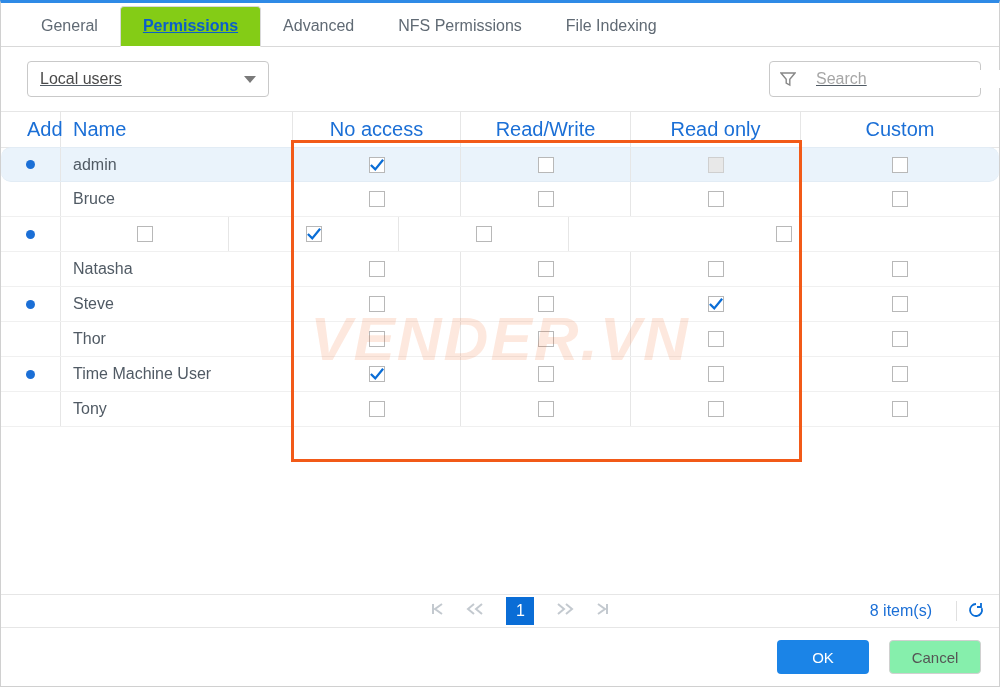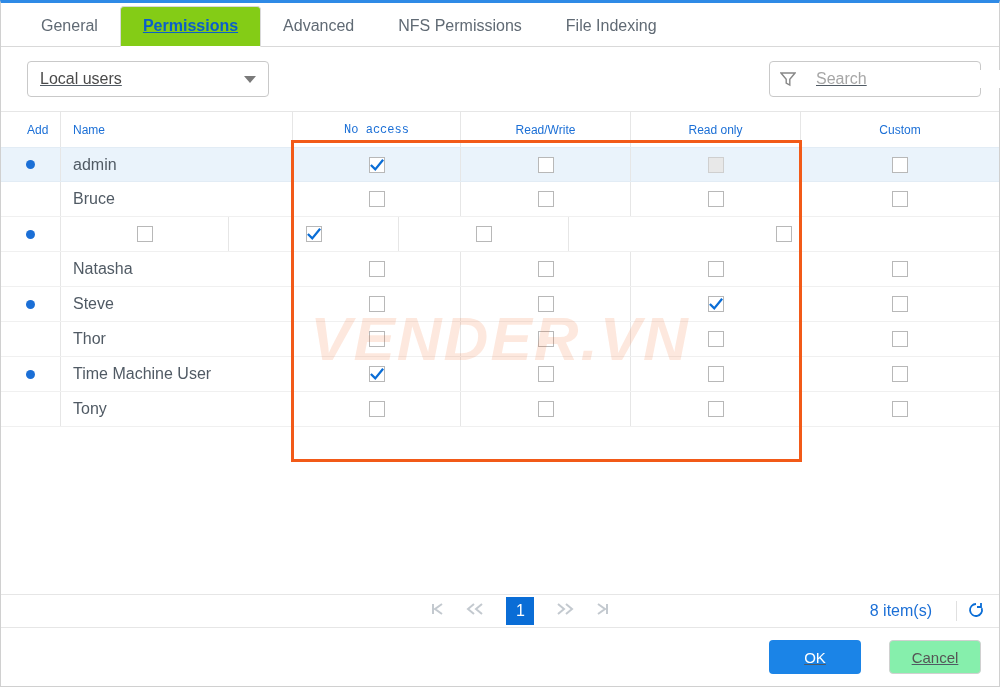--- a/index.html
+++ b/index.html
@@ -105,41 +105,41 @@
     .filter-icon svg { display: block; }
 
     .grid {
       position: relative;
     }
     .grid-header {
       display: flex;
       height: 37px;
       align-items: center;
       color: #1b6fd6;
-      font-size: 12px;
+      font-size: 20px;
       border-top: 1px solid #e6e6e6;
       border-bottom: 1px solid #e6e6e6;
     }
     .col-add   { width: 60px;  padding-left: 26px; text-align: left; border-right: 1px solid #e6e6e6; }
     .col-name  { width: 232px; padding-left: 12px; text-align: left; border-right: 1px solid #e6e6e6; }
-    .col-na    { width: 168px; text-align: left; border-right: 1px solid #e6e6e6; font-family: Liberation Mono, monospace; }
+    .col-na    { width: 168px; text-align: left; border-right: 1px solid #e6e6e6; }
     .col-rw    { width: 170px; text-align: center; border-right: 1px solid #e6e6e6; }
     .col-ro    { width: 170px; text-align: center; border-right: 1px solid #e6e6e6; }
     .col-cu    { flex: 1;     text-align: center; }
     .grid-header > div { height: 100%; display: flex; align-items: center; }
     .grid-header .col-na, .grid-header .col-rw, .grid-header .col-ro, .grid-header .col-cu { justify-content: center; }
 
     .grid-row {
       display: flex;
       height: 35px;
       align-items: center;
       font-size: 16px;
       border-bottom: 1px solid #f0f0f0;
     }
-    .grid-row.selected { background: #eaf3fb; border-bottom-color: #e2ecf5; border-top: 1px solid #e2ecf5; margin-top: -1px; }
+    .grid-row.selected { background: #eaf3fb; border-bottom-color: #e2ecf5; border-top: 1px solid #e2ecf5; margin-top: -1px; border-radius: 10px; }
     .grid-row > div { height: 100%; display: flex; align-items: center; }
     .grid-row .col-na, .grid-row .col-rw, .grid-row .col-ro, .grid-row .col-cu { justify-content: center; }
     .grid-row .col-add { justify-content: center; padding-left: 0; }
 
     .dot {
       width: 9px; height: 9px; border-radius: 50%;
       background: #1b6fd6;
     }
 
     .checkbox {
@@ -202,21 +202,21 @@
       display: flex; align-items: center; justify-content: center;
       font-size: 16px;
     }
     .item-count { color: #1b6fd6; font-size: 16px; padding-right: 14px; }
     .sep { width: 1px; height: 20px; background: #e0e0e0; margin: 0 10px; }
     .refresh { color: #0a6dd6; cursor: pointer; }
 
     .actions {
       position: absolute;
       bottom: 12px; right: 18px;
-      display: flex; gap: 28px; text-decoration: underline;
+      display: flex; gap: 20px;
     }
     .btn {
       min-width: 92px; height: 34px;
       border-radius: 4px;
       display: flex; align-items: center; justify-content: center;
       font-size: 15px;
       cursor: pointer;
     }
     .btn-primary { background: #1b84e7; color: #fff; }
     .btn-default { background: #86efac; color: #555; border: 1px solid #d0d0d0; }

